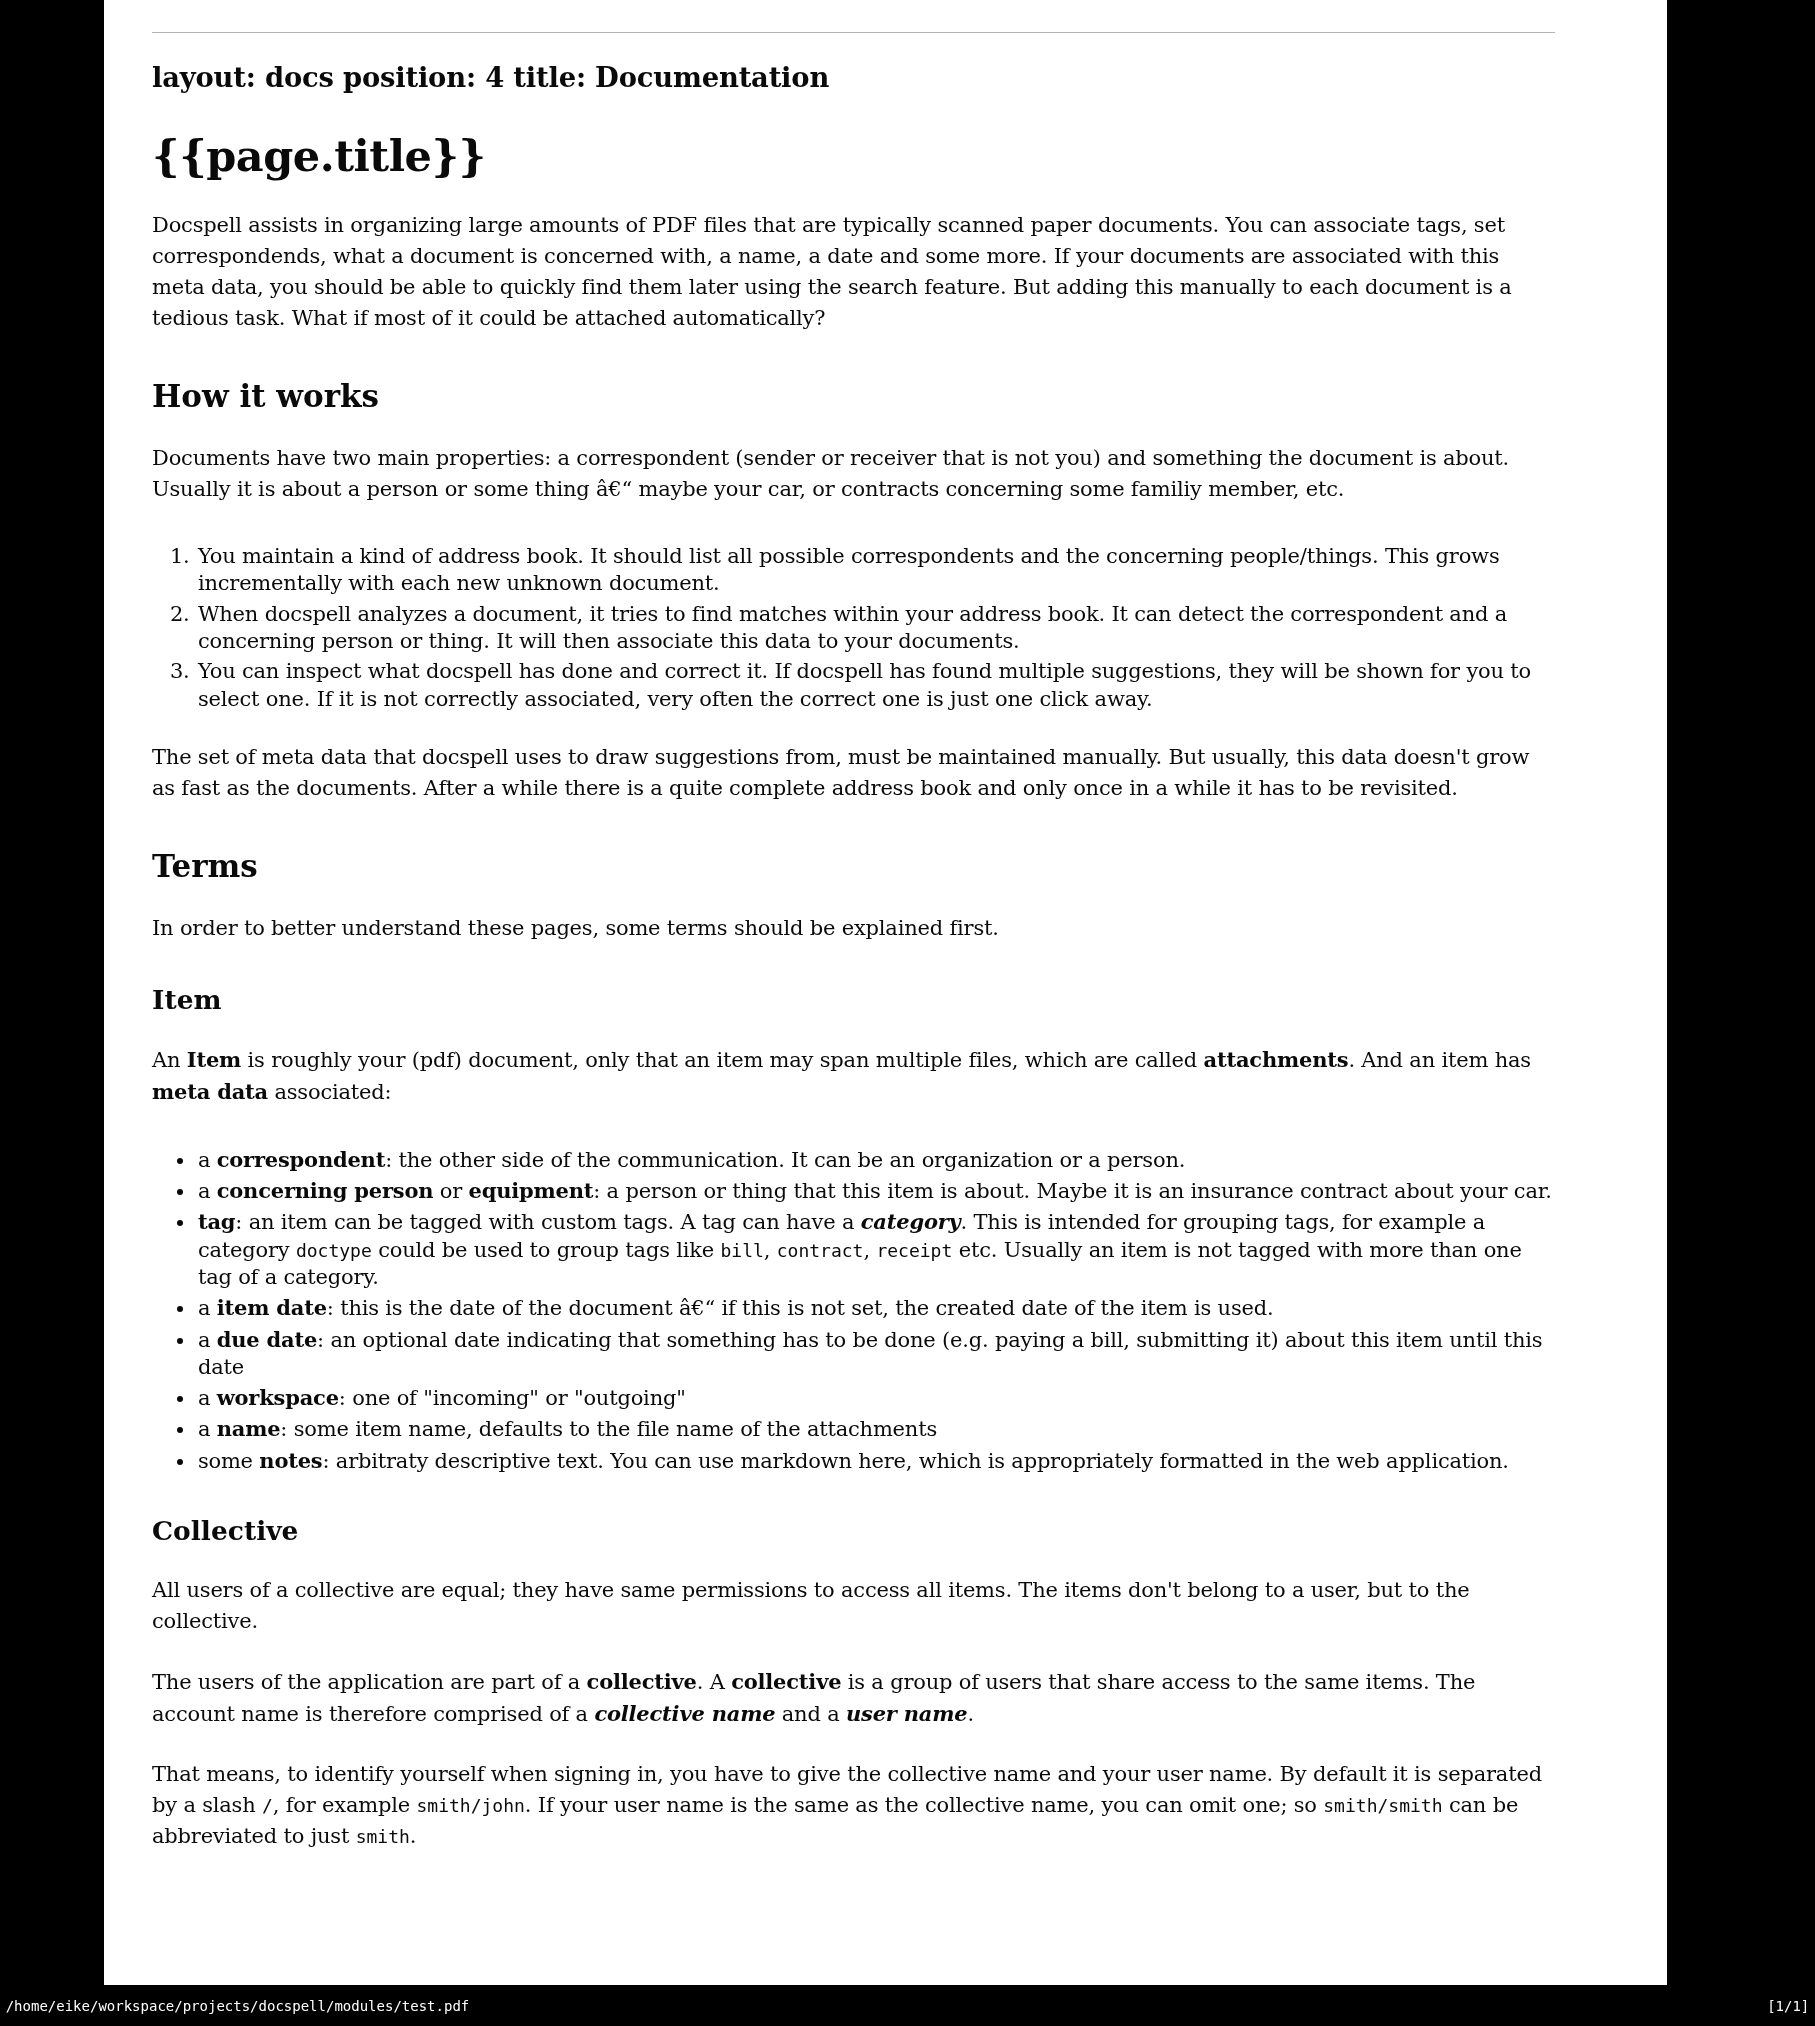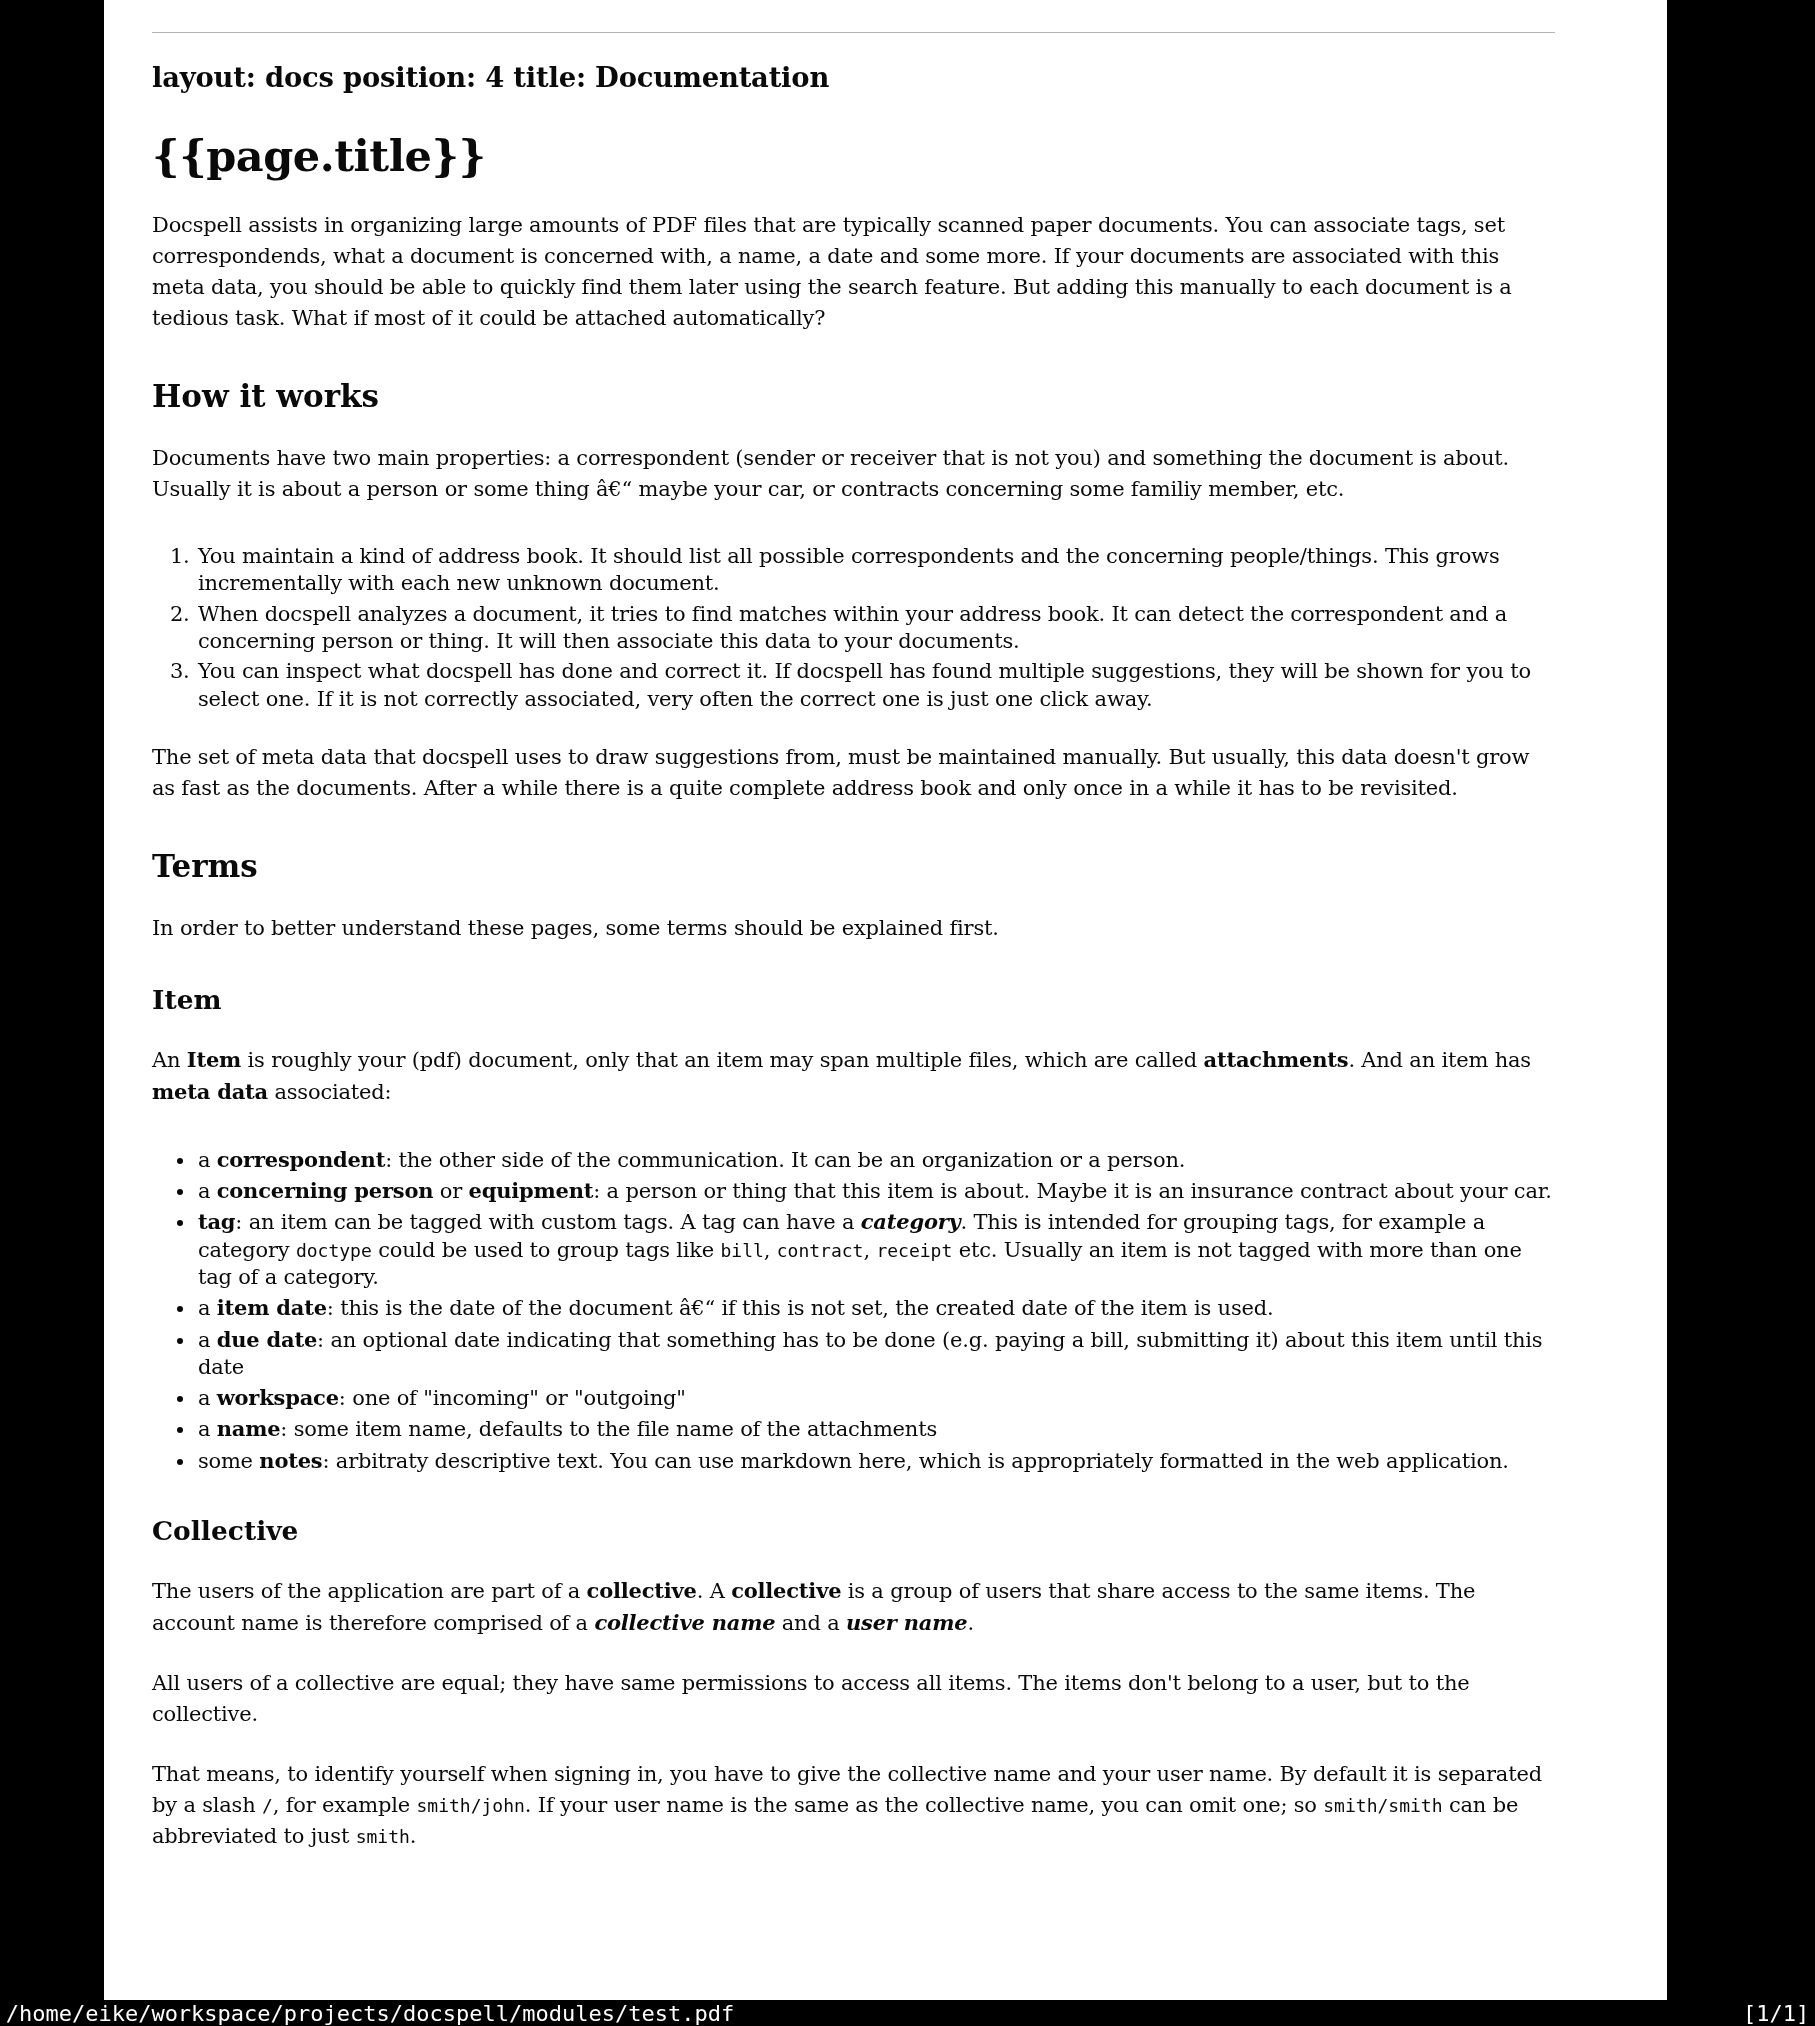--- a/index.html
+++ b/index.html
@@ -77,25 +77,25 @@
   code {
     font-family: "DejaVu Sans Mono", monospace;
     font-size: 18px;
     letter-spacing: 0;
   }
   .statusbar {
     position: absolute;
     left: 0;
     bottom: 0;
     width: 100%;
-    height: 26px;
+    height: 41px;
     background: #000000;
     color: #ffffff;
     font-family: "DejaVu Sans Mono", monospace;
-    font-size: 22px;
+    font-size: 14px;
     display: flex;
     justify-content: space-between;
     align-items: center;
     padding: 0 5.7px;
     box-sizing: border-box;
     white-space: nowrap;
   }
 </style>
 </head>
 <body>
@@ -139,23 +139,23 @@
         <li><b>tag</b><span>: an item can be tagged with custom tags. A tag can have a </span><i>category</i><span>. This is intended for grouping tags, for example a category </span><code>doctype</code><span> could be used to group tags like </span><code>bill</code><span>, </span><code>contract</code><span>, </span><code>receipt</code><span> etc. Usually an item is not tagged with more than one tag of a category.</span></li>
         <li><span>a </span><b>item date</b><span>: this is the date of the document â€“ if this is not set, the created date of the item is used.</span></li>
         <li><span>a </span><b>due date</b><span>: an optional date indicating that something has to be done (e.g. paying a bill, submitting it) about this item until this date</span></li>
         <li><span>a </span><b>workspace</b><span>: one of "incoming" or "outgoing"</span></li>
         <li><span>a </span><b>name</b><span>: some item name, defaults to the file name of the attachments</span></li>
         <li><span>some </span><b>notes</b><span>: arbitraty descriptive text. You can use markdown here, which is appropriately formatted in the web application.</span></li>
       </ul>
 
       <h3 class="subsec">Collective</h3>
 
+      <p class="body-par"><span>All users of a collective are equal; they have same permissions to access all items. The items don't belong to a user, but to the collective.</span></p>
+
       <p class="body-par"><span>The users of the application are part of a </span><b>collective</b><span>. A </span><b>collective</b><span> is a group of users that share access to the same items. The account name is therefore comprised of a </span><i>collective name</i><span> and a </span><i>user name</i><span>.</span></p>
-
-      <p class="body-par"><span>All users of a collective are equal; they have same permissions to access all items. The items don't belong to a user, but to the collective.</span></p>
 
       <p class="body-par"><span>That means, to identify yourself when signing in, you have to give the collective name and your user name. By default it is separated by a slash </span><code>/</code><span>, for example </span><code>smith/john</code><span>. If your user name is the same as the collective name, you can omit one; so </span><code>smith/smith</code><span> can be abbreviated to just </span><code>smith</code><span>.</span></p>
 
     </div>
   </div>
 
   <div class="statusbar">
     <span>/home/eike/workspace/projects/docspell/modules/test.pdf</span>
     <span>[1/1]</span>
   </div>

